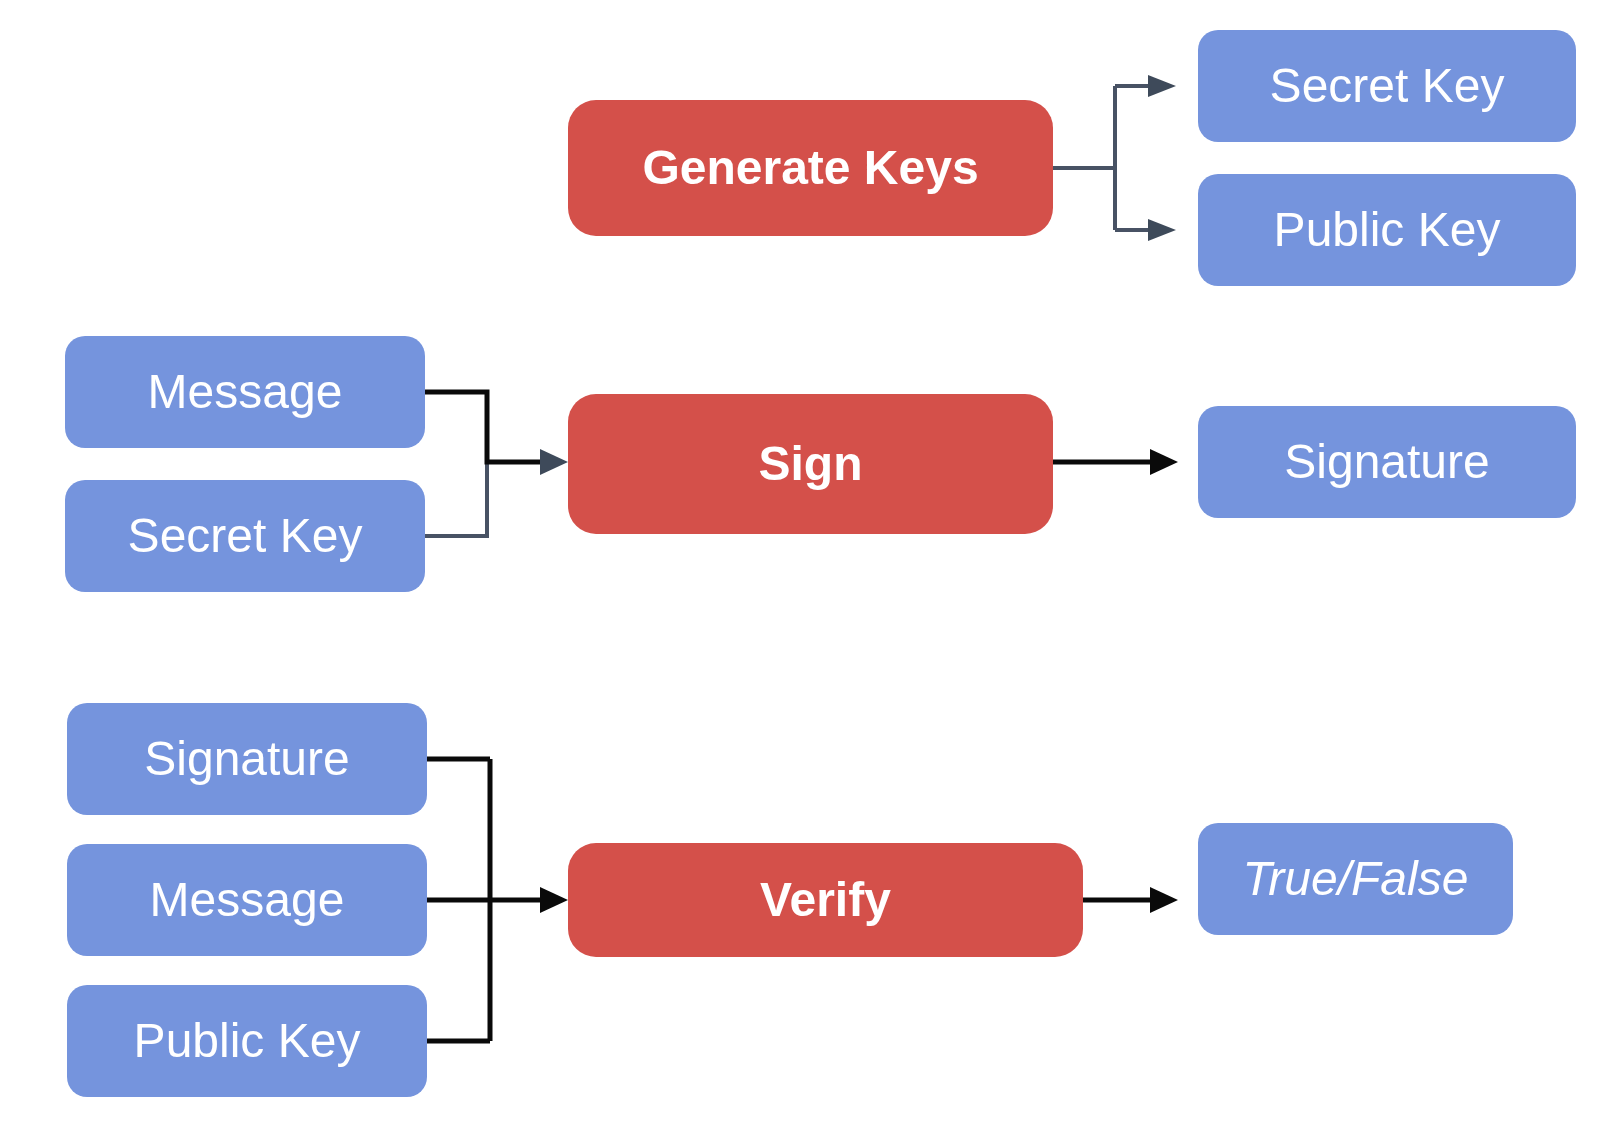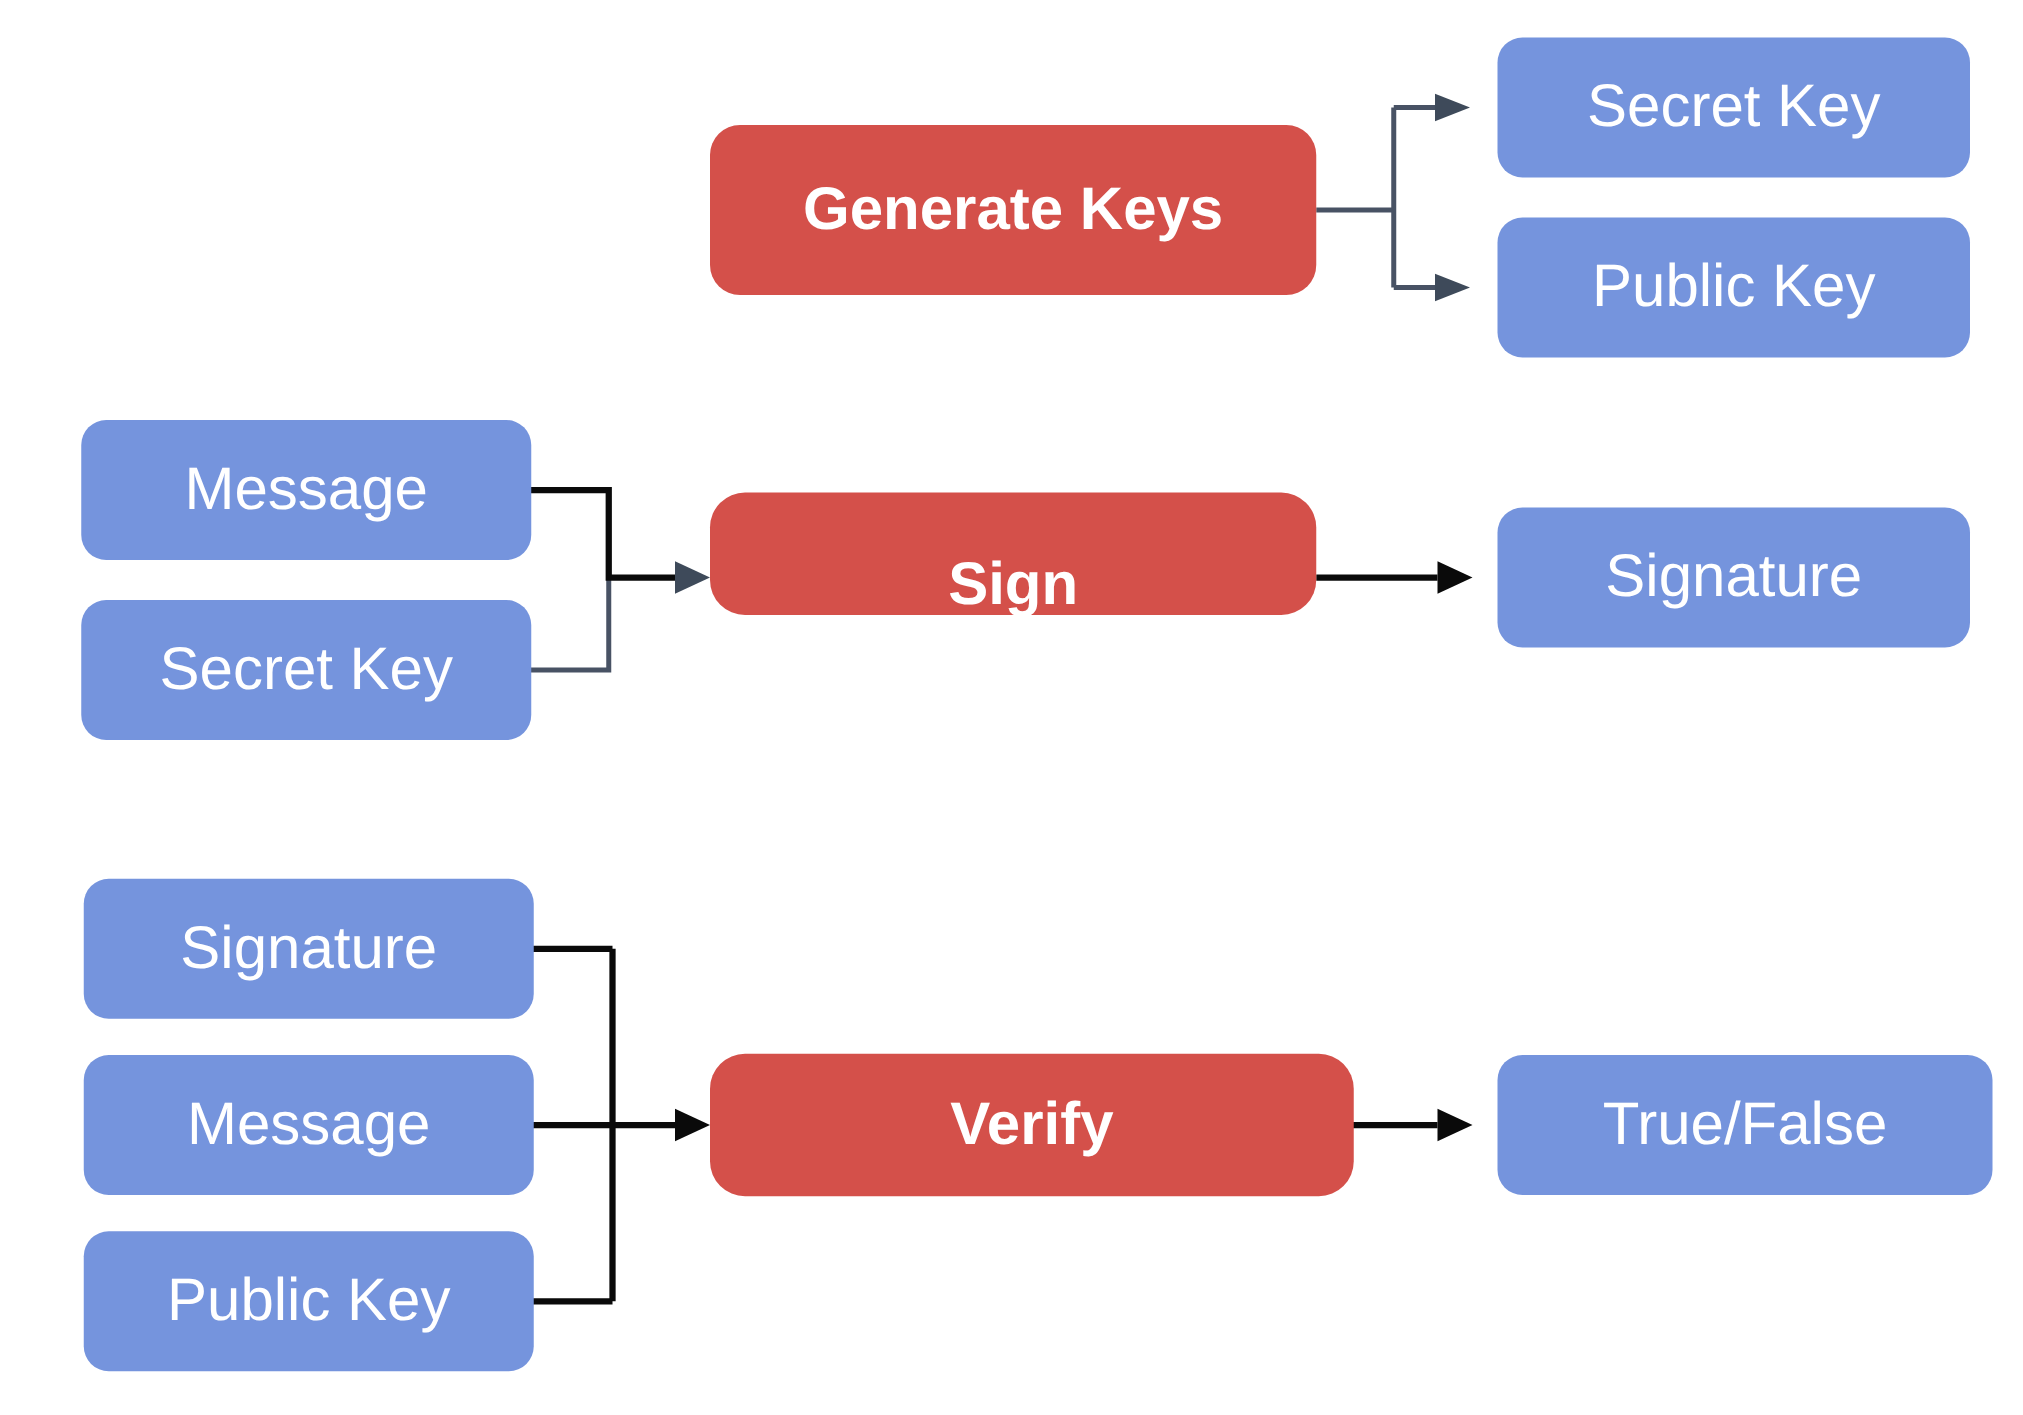--- a/index.html
+++ b/index.html
@@ -70,52 +70,52 @@
     <polygon class="head slate" points="540,449 568,462 540,475"></polygon>
     <path class="wire black" d="M1053 462 H1150"></path>
     <polygon class="head black" points="1150,449 1178,462 1150,475"></polygon>
 
     <path class="wire black" d="M408 759 H490 M408 1041 H490 M490 759 V1041 M408 900 H540"></path>
     <polygon class="head black" points="540,887 568,900 540,913"></polygon>
     <path class="wire black" d="M1053 900 H1150"></path>
     <polygon class="head black" points="1150,887 1178,900 1150,913"></polygon>
   </svg>
 
-  <div class="node process" style="left:568px;top:100px;width:485px;height:136px;border-radius:24px;">
+  <div class="node process" style="left:568px;top:100px;width:485px;height:136px;">
     <span>Generate Keys</span>
   </div>
   <div class="node data" style="left:1179px;top:30px;width:378px;height:112px;">
     <span>Secret Key</span>
   </div>
   <div class="node data" style="left:1179px;top:174px;width:378px;height:112px;">
     <span>Public Key</span>
   </div>
 
   <div class="node data" style="left:46px;top:336px;width:360px;height:112px;">
     <span>Message</span>
   </div>
   <div class="node data" style="left:46px;top:480px;width:360px;height:112px;">
     <span>Secret Key</span>
   </div>
-  <div class="node process" style="left:568px;top:394px;width:485px;height:98px;align-items:flex-end;">
+  <div class="node process" style="left:568px;top:394px;width:485px;height:140px;">
     <span>Sign</span>
   </div>
   <div class="node data" style="left:1179px;top:406px;width:378px;height:112px;">
     <span>Signature</span>
   </div>
 
   <div class="node data" style="left:48px;top:703px;width:360px;height:112px;">
     <span>Signature</span>
   </div>
   <div class="node data" style="left:48px;top:844px;width:360px;height:112px;">
     <span>Message</span>
   </div>
   <div class="node data" style="left:48px;top:985px;width:360px;height:112px;">
     <span>Public Key</span>
   </div>
   <div class="node process" style="left:568px;top:843px;width:515px;height:114px;">
     <span>Verify</span>
   </div>
-  <div class="node data" style="left:1179px;top:844px;width:396px;height:112px;">
+  <div class="node data" style="left:1179px;top:823px;width:315px;height:112px;font-style:italic;">
     <span>True/False</span>
   </div>
 
 </div>
 
 </body></html>

